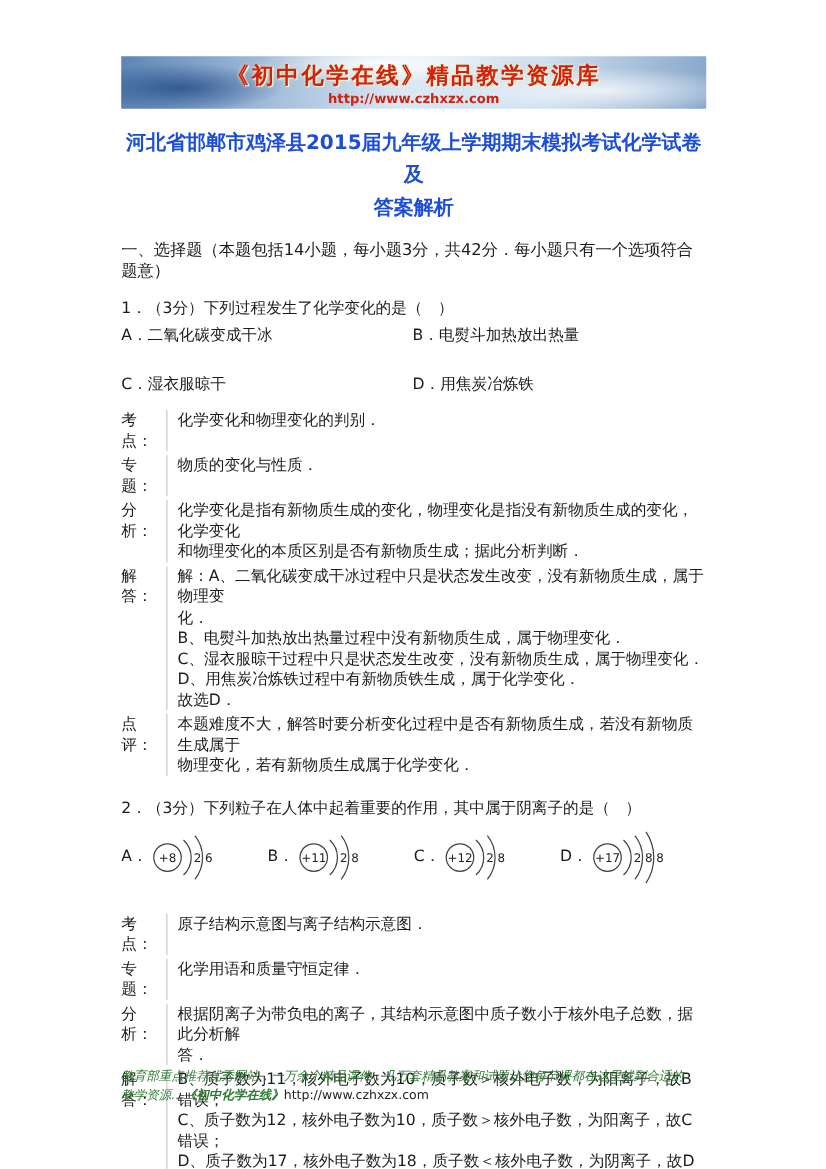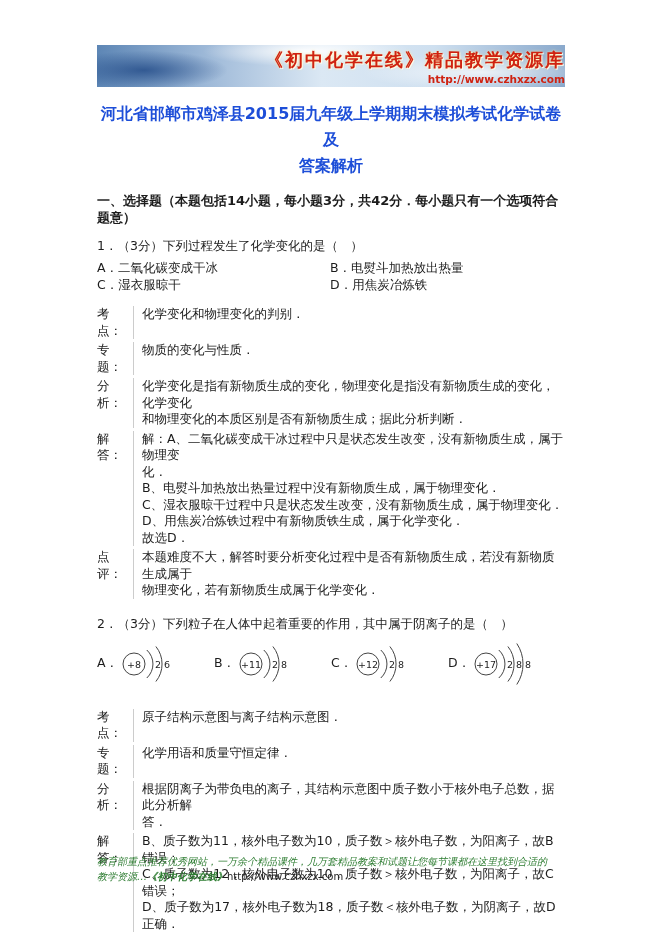--- a/index.html
+++ b/index.html
@@ -8,41 +8,41 @@
     position: relative;
     background: #ffffff;
     font-family: "DejaVu Sans", "Liberation Sans", sans-serif;
     color: #1c1c1c;
     overflow: hidden;
   }
   .content { position: absolute; left: 97px; top: 45px; width: 468px; }
 
   .banner {
     height: 42px;
-    display: flex; flex-direction: column; align-items: flex-end; justify-content: center;
+    display: flex; flex-direction: column; align-items: center; justify-content: center;
     background:
       radial-gradient(ellipse 120px 28px at 10% 60%, rgba(38,78,138,.85), rgba(38,78,138,0) 70%),
       radial-gradient(ellipse 150px 22px at 45% 15%, rgba(255,255,255,.95), rgba(255,255,255,0) 70%),
       radial-gradient(ellipse 170px 26px at 82% 65%, rgba(255,255,255,.75), rgba(255,255,255,0) 70%),
       linear-gradient(90deg, #5d86b5 0%, #9ab6d6 22%, #dbe8f4 48%, #cfe0f0 72%, #8aa9cc 100%);
   }
   .banner-title {
     font-size: 18px; font-weight: bold; color: #cf2211; letter-spacing: 2px;
     text-shadow: 0 0 3px #ffe9a0, 1px 1px 0 #ffffff;
     white-space: nowrap;
   }
   .banner-url { font-size: 10.5px; color: #cf2211; font-weight: bold; margin-top: 1px; }
 
   .doc-title { margin-top: 14px; text-align: center; color: #1d4ed8; font-weight: 700; font-size: 16px; line-height: 26px; }
 
-  .section-header { margin-top: 13px; font-weight: 700; font-size: 13px; line-height: 17px; }
+  .section-header { margin-top: 13px; font-weight: 400; font-size: 13px; line-height: 17px; }
 
   .stem { margin-top: 11px; font-size: 12.5px; line-height: 17px; }
 
-  .options-grid { display: grid; grid-template-columns: 233px 1fr; row-gap: 2px; margin-top: 6px; font-size: 12.5px; line-height: 15px; }
+  .options-grid { display: grid; grid-template-columns: 233px 1fr; row-gap: 24px; margin-top: 6px; font-size: 12.5px; line-height: 15px; }
 
   .qa { margin-top: 14px; font-size: 12.5px; }
   .qa-row { display: flex; margin-bottom: 3px; }
   .qa-label { flex: 0 0 33px; width: 33px; line-height: 16.5px; }
   .qa-content { flex: 1; margin-left: 3px; padding-left: 8px; border-left: 1px solid #cccccc; line-height: 16.5px; }
   .qa-content div { min-height: 16.5px; }
 
   .diagram-row { display: flex; margin-top: 9px; align-items: center; }
   .diagram-opt { display: flex; align-items: center; width: 117px; }
   .diagram-opt:last-child { width: auto; }

